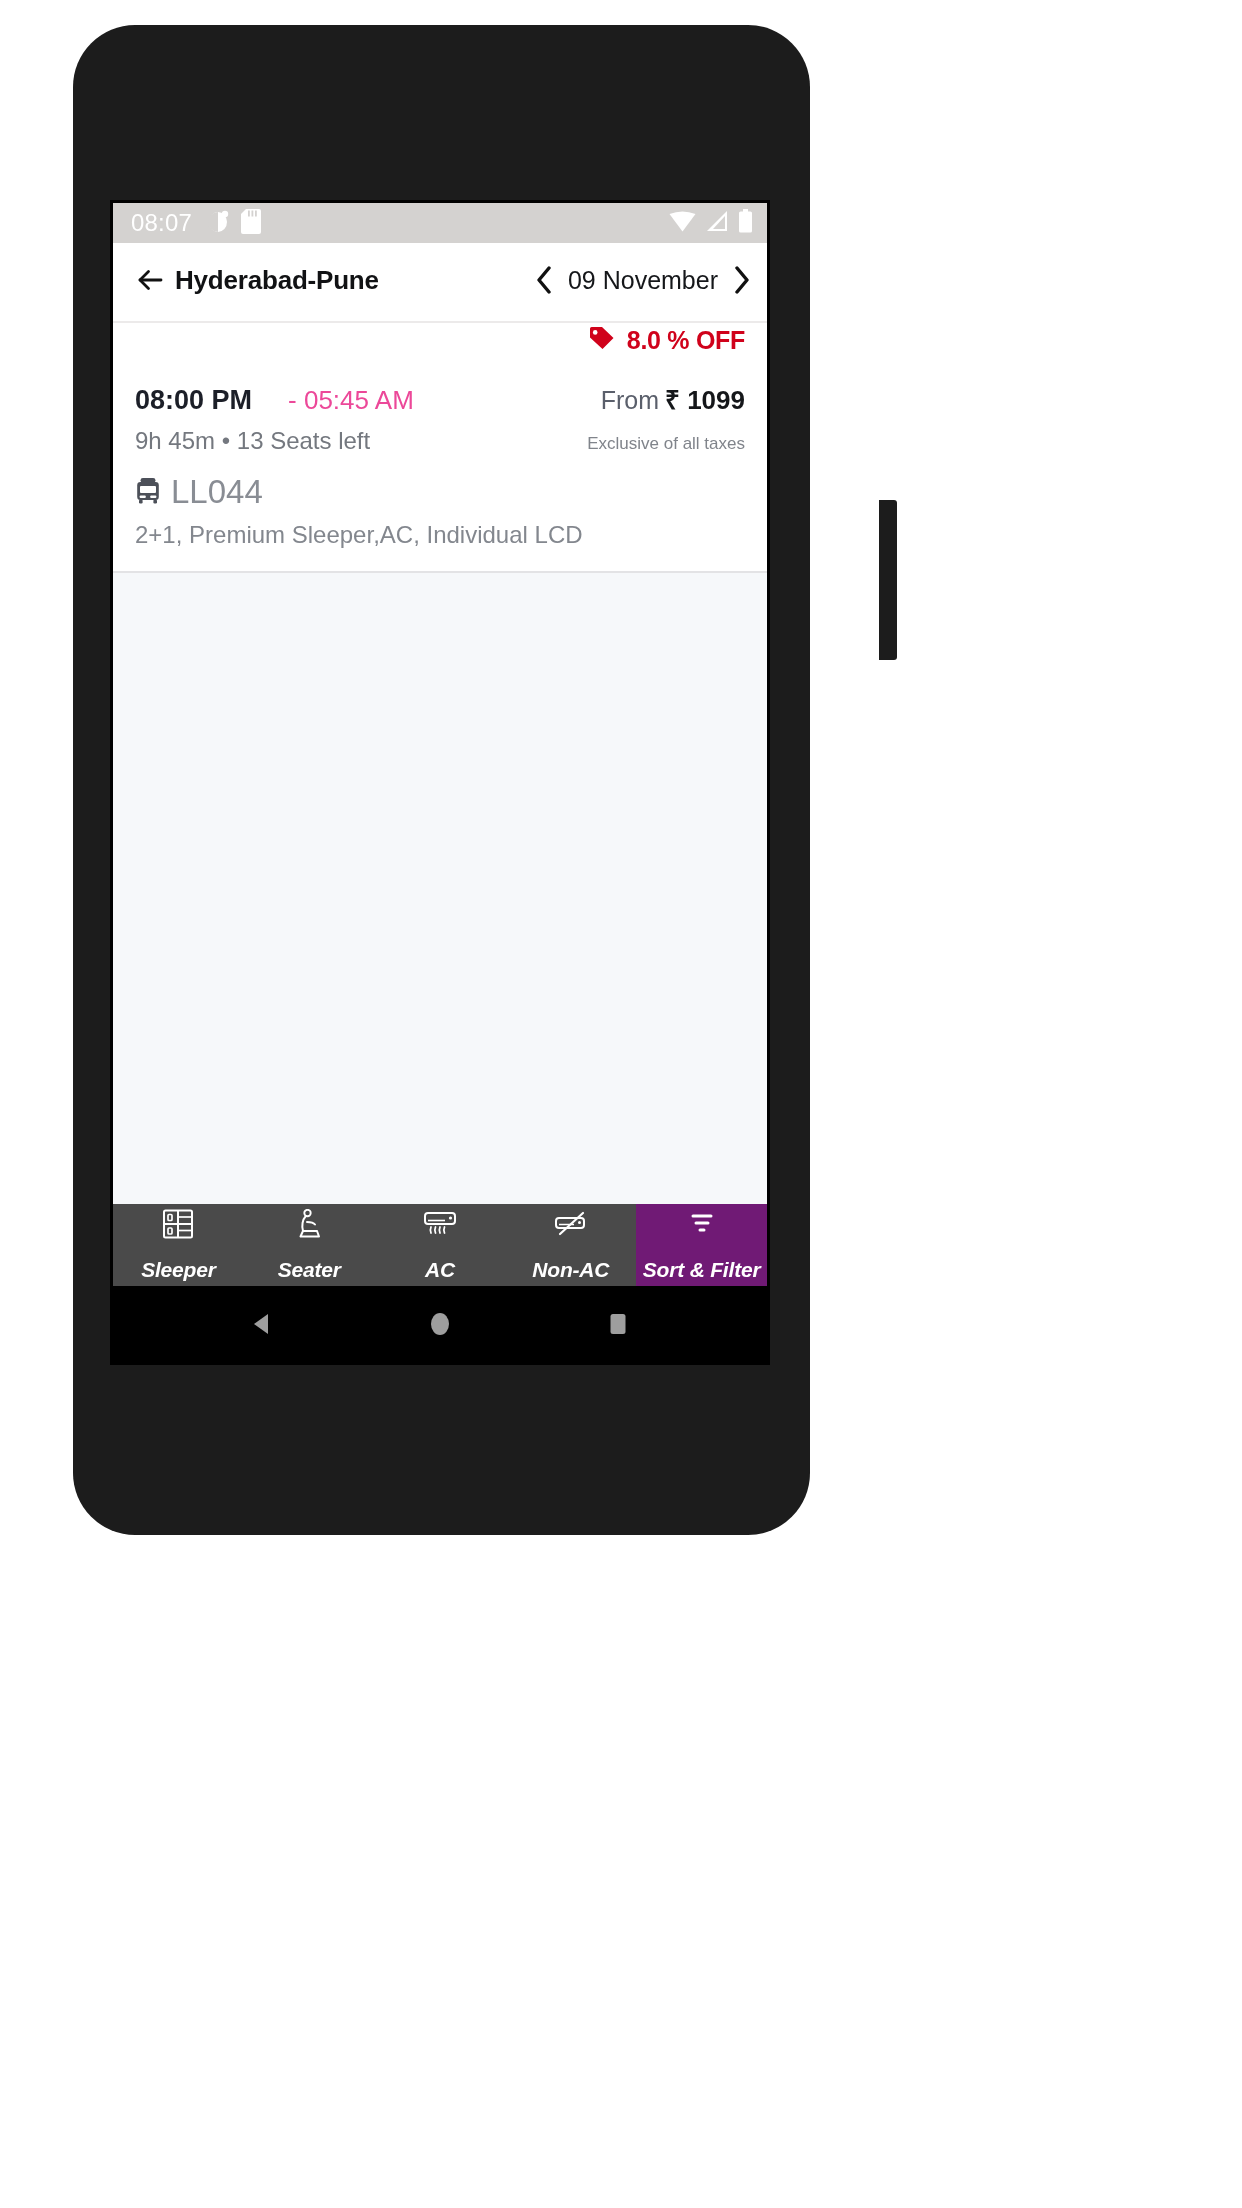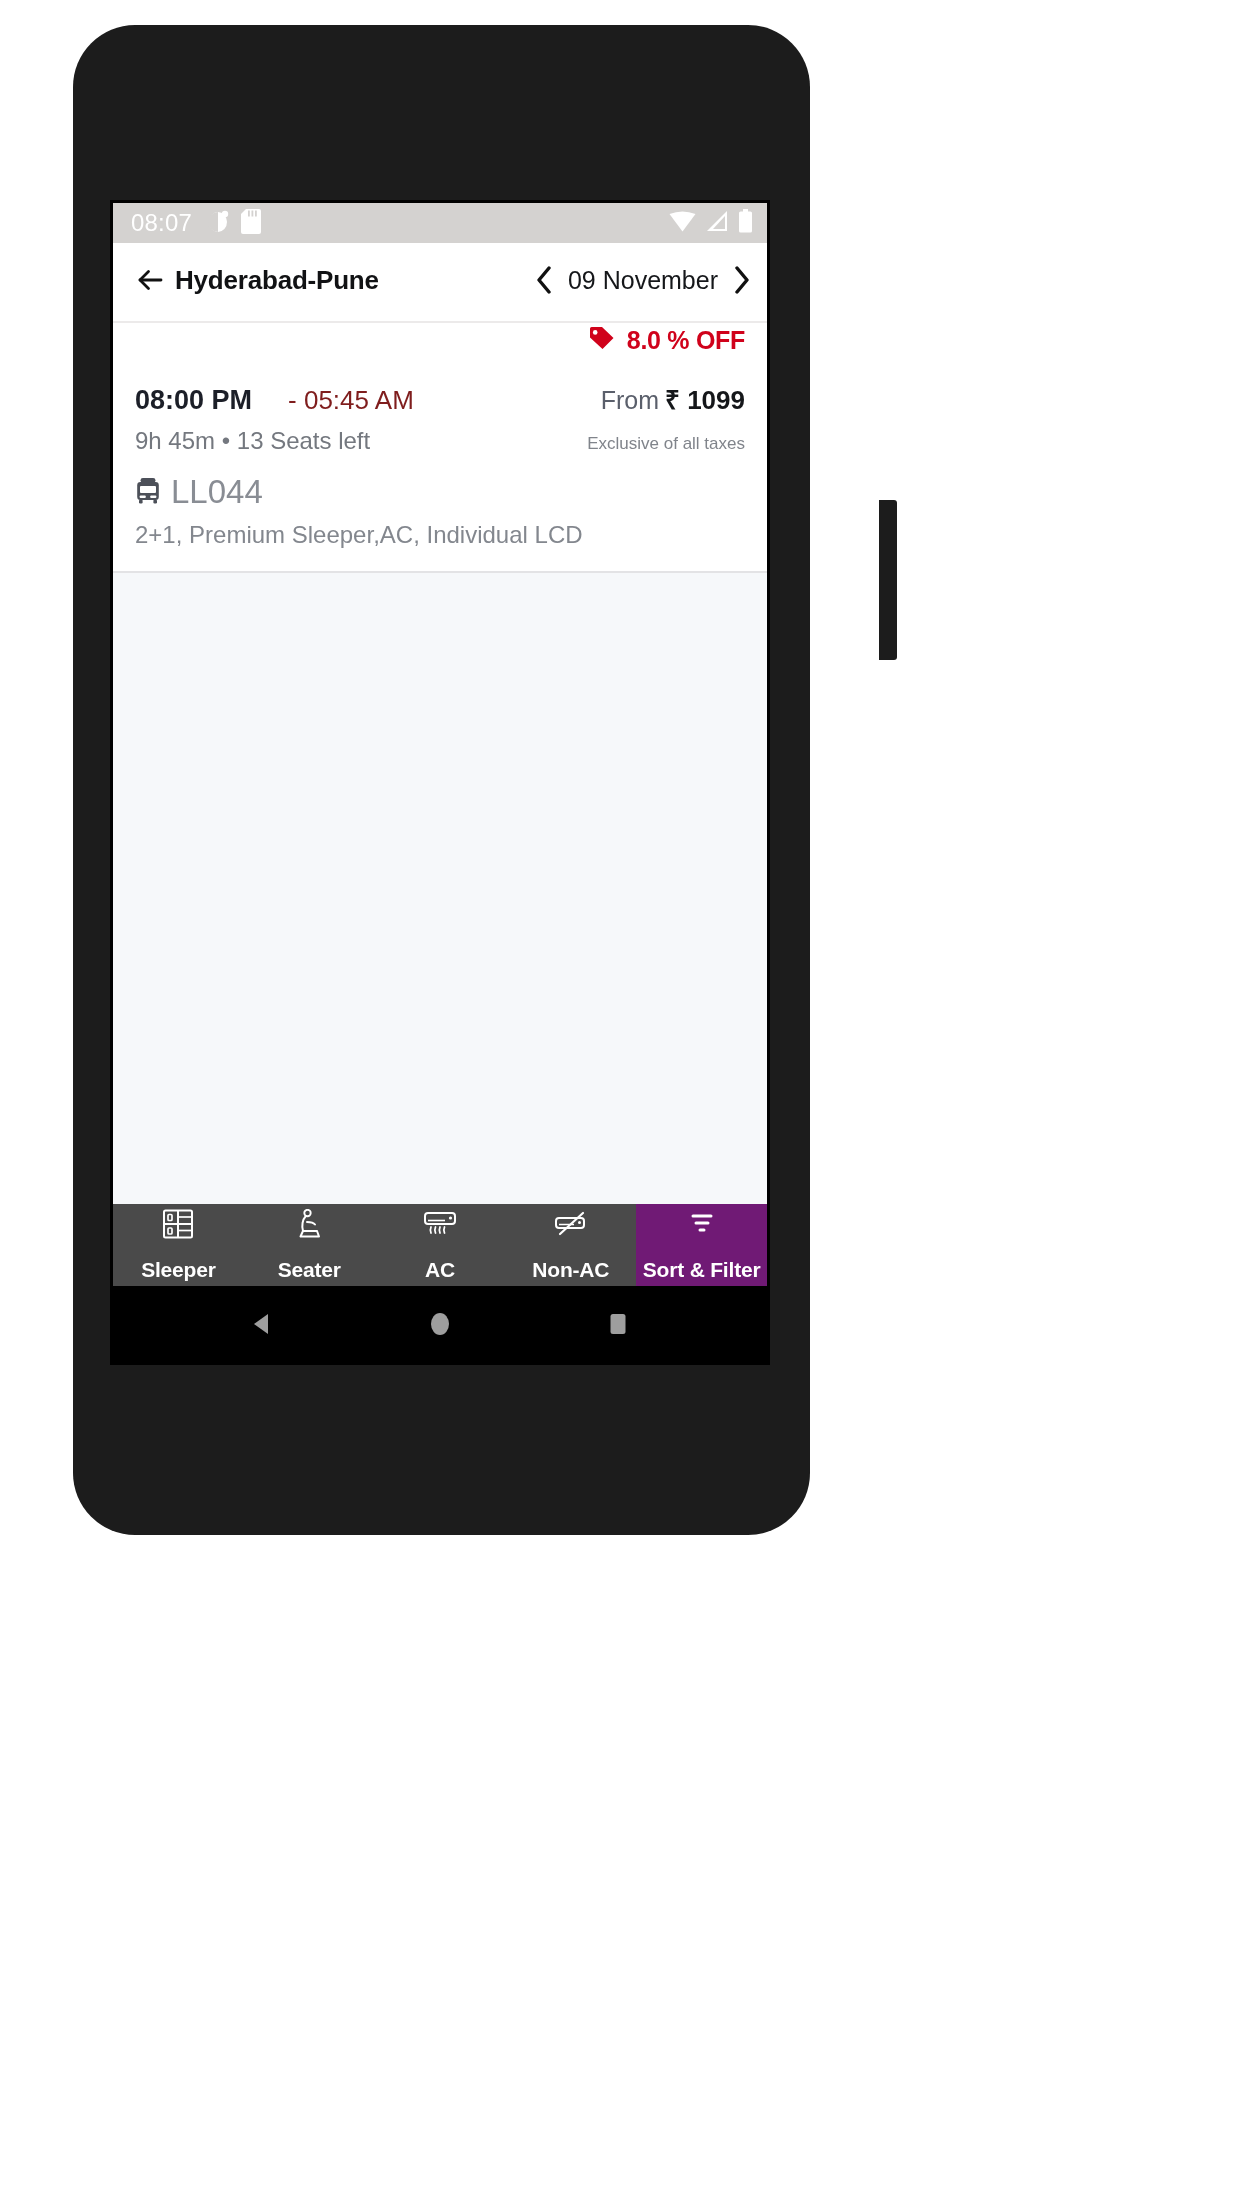--- a/index.html
+++ b/index.html
@@ -137,21 +137,21 @@
     margin-top: 24px;
     gap: 30px;
   }
   #departure-time {
     font-size: 27px;
     font-weight: bold;
     color: #1c1f28;
   }
   #arrival-time {
     font-size: 26px;
-    color: #7f1d1d;
+    color: #ec4899;
     margin-left: 6px;
   }
   #price-block {
     margin-left: auto;
     text-align: right;
     white-space: nowrap;
   }
   #price-from-label {
     font-size: 25px;
     color: #5a5f6b;
@@ -206,20 +206,21 @@
     align-items: stretch;
   }
   .filter-item {
     flex: 1 1 0;
     display: flex;
     flex-direction: column;
     align-items: center;
     justify-content: center;
     gap: 19px;
     color: #ffffff;
+    font-style: italic;
   }
   .filter-item.accent { background: #701a75; }
   .filter-label {
     font-size: 21px;
     font-weight: bold;
     color: #ffffff;
     letter-spacing: -0.2px;
   }
   .filter-icon { height: 30px; display: flex; align-items: center; justify-content: center; }
 

